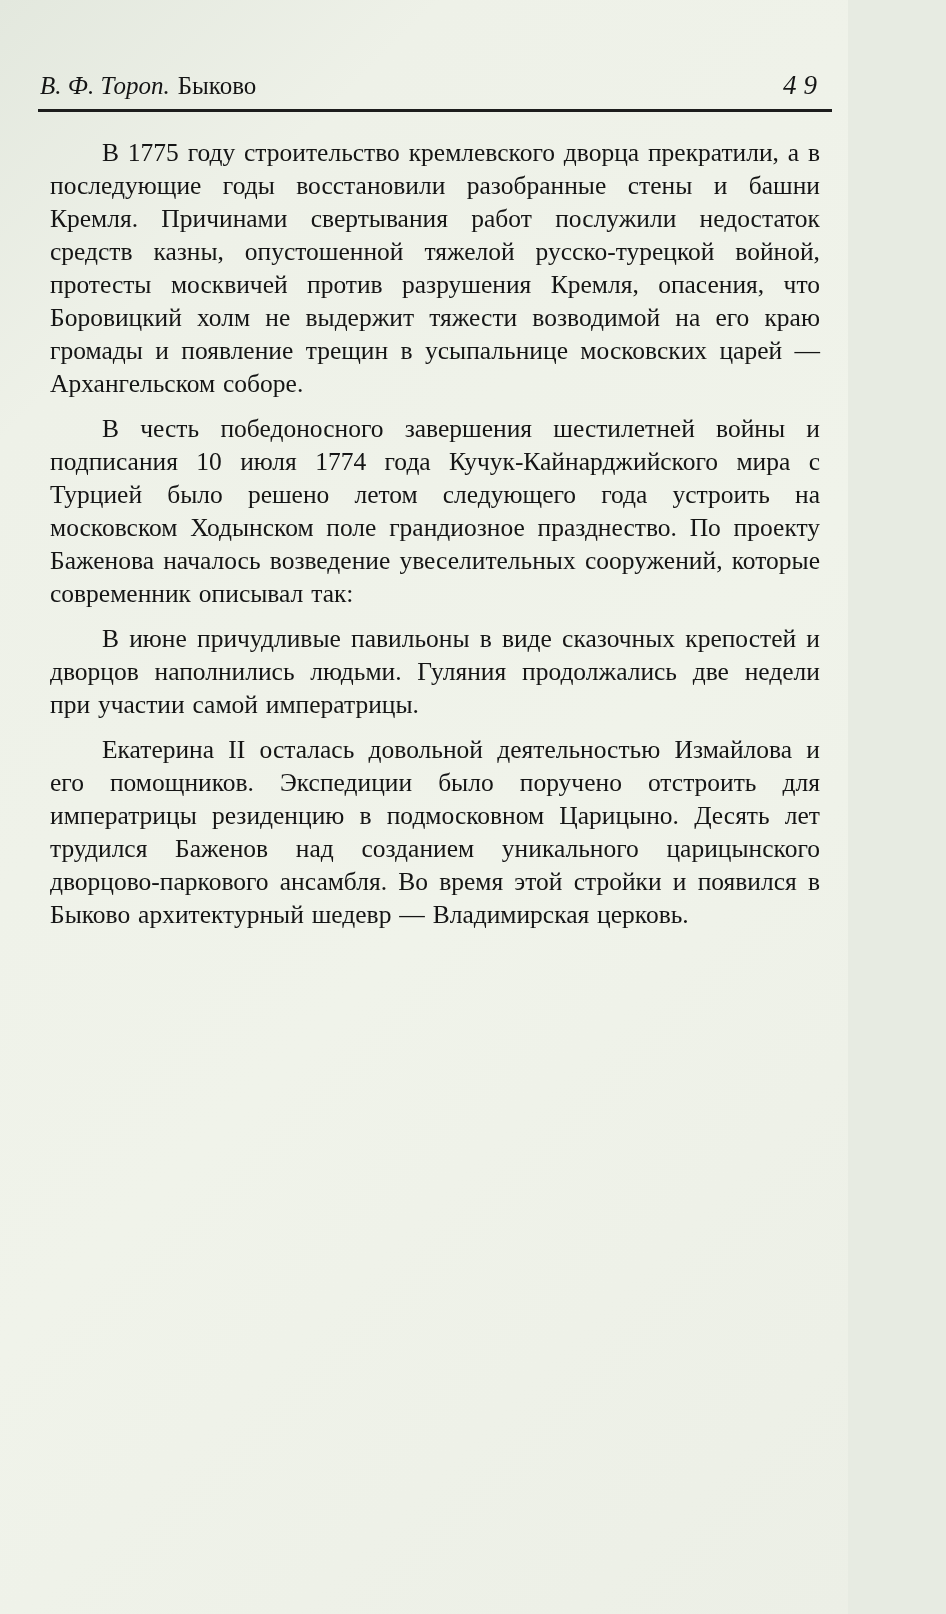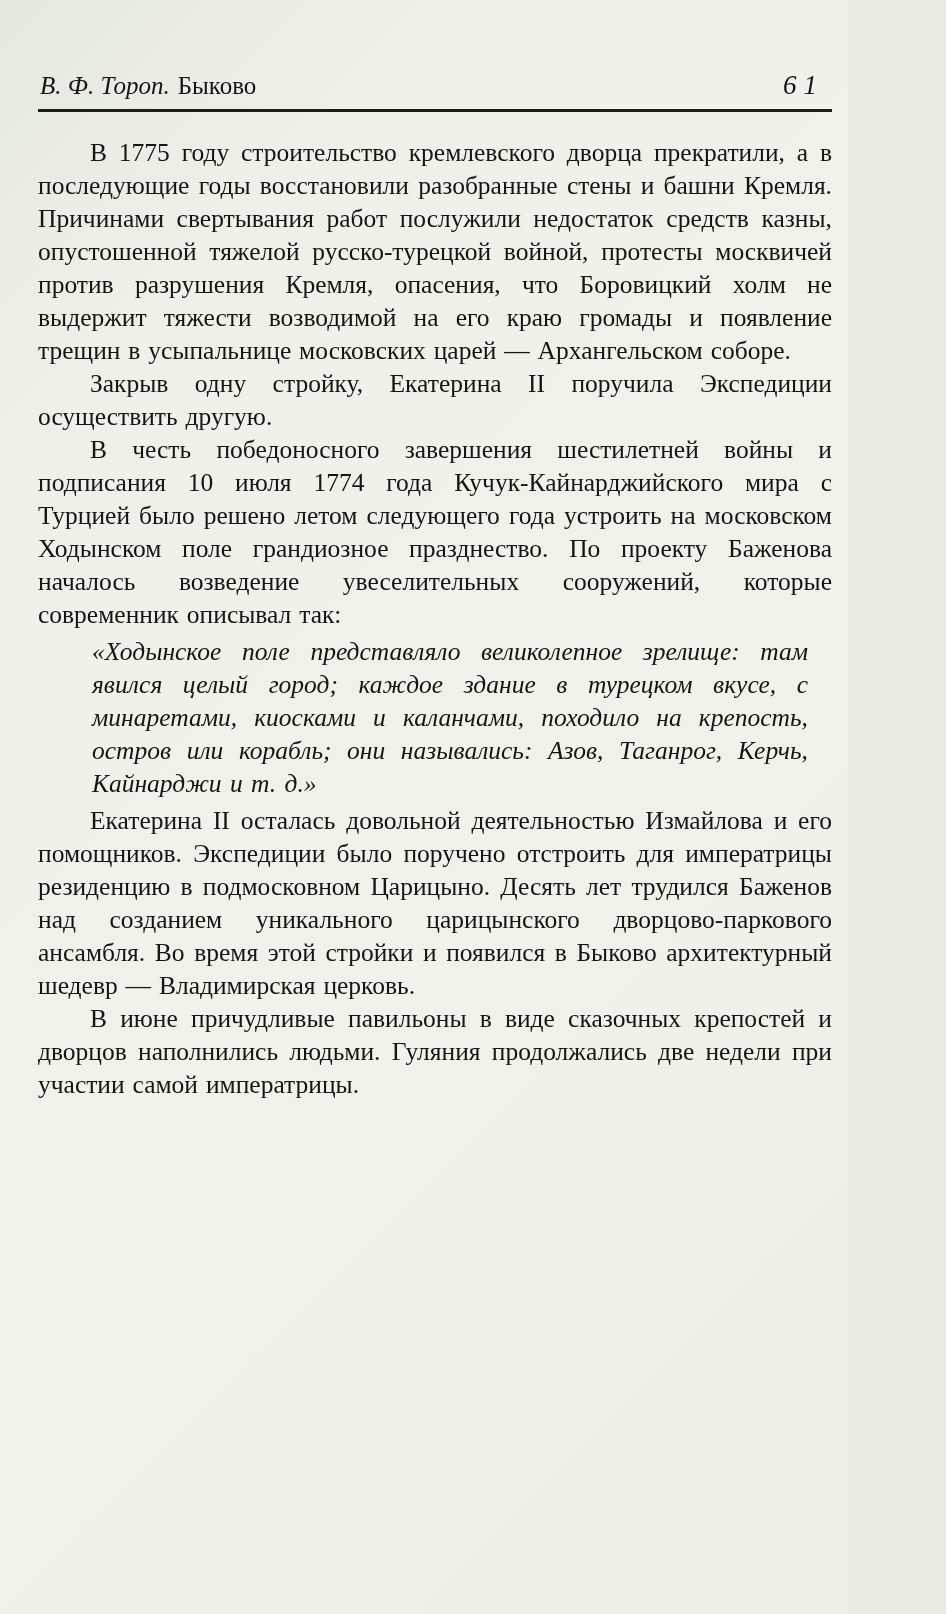--- a/index.html
+++ b/index.html
@@ -46,21 +46,21 @@
       border: none;
       border-top: 3px solid #1d1d1d;
       margin: 0 0 24px 0;
       height: 0;
     }
     .page-body {
       font-size: 25.5px;
       line-height: 1.295;
     }
     .page-body p {
-      margin: 0;
+      margin: 12px;
       text-align: justify;
       text-indent: 52px;
       word-spacing: 1.5px;
       hyphens: auto;
     }
     .page-body p.quote {
       font-style: italic;
       margin: 4px 24px 4px 54px;
       text-indent: 0;
       word-spacing: 2px;
@@ -68,27 +68,25 @@
   </style>
 </head>
 <body>
 
 <div class="page">
 
   <header class="page-header">
     <span class="running-title">
       <span class="author">В. Ф. Тороп.</span><span class="title">Быково</span>
     </span>
-    <span class="page-number">61</span>
+    <span class="page-number">49</span>
   </header>
 
   <hr class="header-rule">
 
   <main class="page-body">
     <p>В 1775 году строительство кремлевского дворца прекратили, а в последующие годы восстановили разобранные стены и башни Кремля. Причинами свертывания работ послужили недостаток средств казны, опустошенной тяжелой русско-турецкой войной, протесты москвичей против разрушения Кремля, опасения, что Боровицкий холм не выдержит тяжести возводимой на его краю громады и появление трещин в усыпальнице московских царей — Архангельском соборе.</p>
-    <p>Закрыв одну стройку, Екатерина II поручила Экспедиции осуществить другую.</p>
     <p>В честь победоносного завершения шестилетней войны и подписания 10 июля 1774 года Кучук-Кайнарджийского мира с Турцией было решено летом следующего года устроить на московском Ходынском поле грандиозное празднество. По проекту Баженова началось возведение увеселительных сооружений, которые современник описывал так:</p>
-    <p class="quote">«Ходынское поле представляло великолепное зрелище: там явился целый город; каждое здание в турецком вкусе, с минаретами, киосками и каланчами, походило на крепость, остров или корабль; они назывались: Азов, Таганрог, Керчь, Кайнарджи и т. д.»</p>
+    <p>В июне причудливые павильоны в виде сказочных крепостей и дворцов наполнились людьми. Гуляния продолжались две недели при участии самой императрицы.</p>
     <p>Екатерина II осталась довольной деятельностью Измайлова и его помощников. Экспедиции было поручено отстроить для императрицы резиденцию в подмосковном Царицыно. Десять лет трудился Баженов над созданием уникального царицынского дворцово-паркового ансамбля. Во время этой стройки и появился в Быково архитектурный шедевр — Владимирская церковь.</p>
-    <p>В июне причудливые павильоны в виде сказочных крепостей и дворцов наполнились людьми. Гуляния продолжались две недели при участии самой императрицы.</p>
   </main>
 
 </div>
 
 </body></html>

